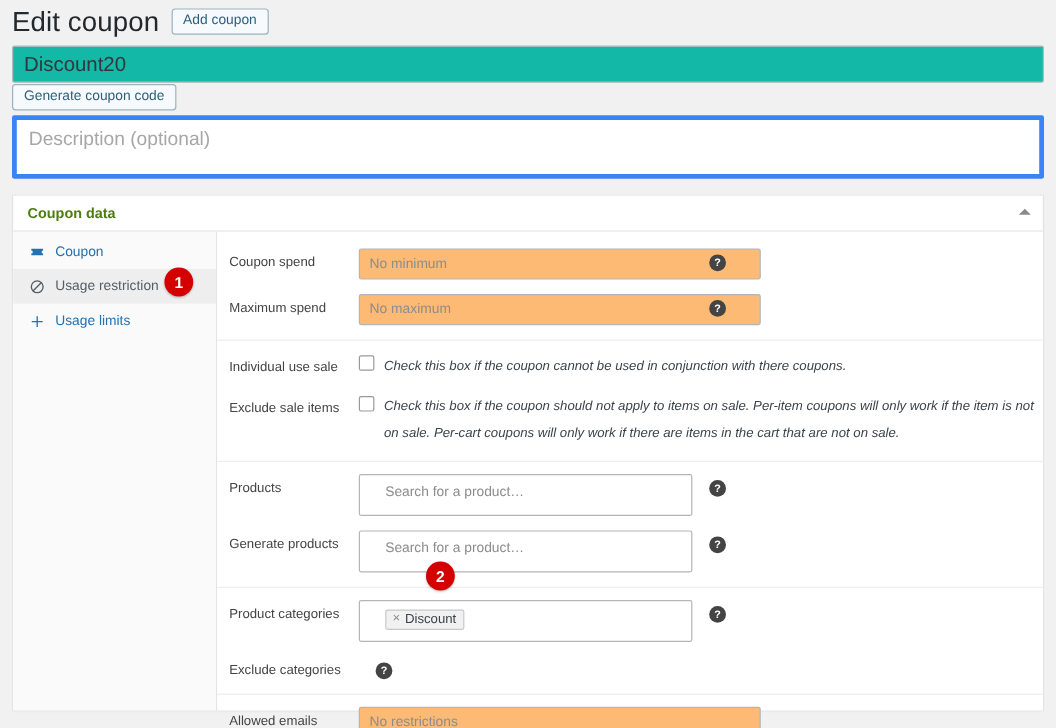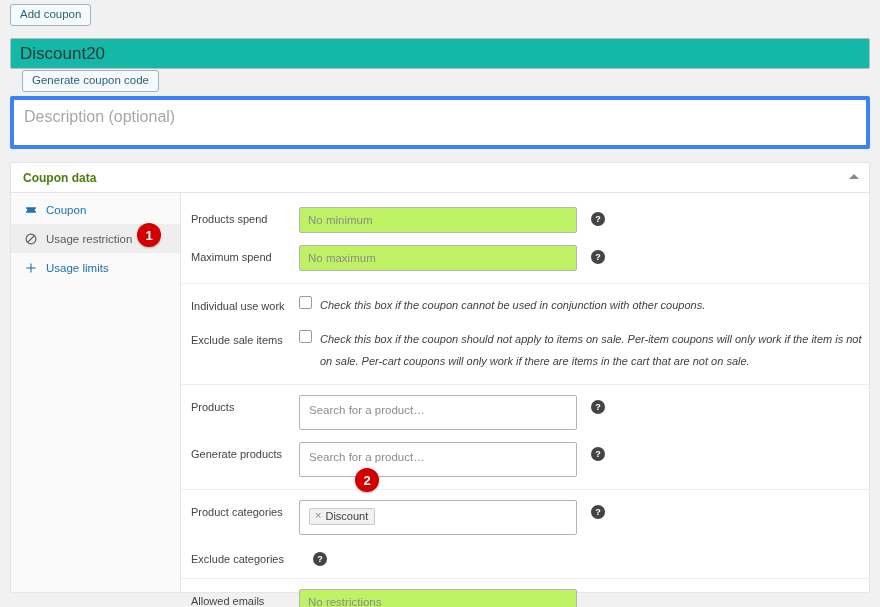--- a/index.html
+++ b/index.html
@@ -33,21 +33,21 @@
   .code-input {
     position: absolute; top: 38px; left: 10px;
     width: 860px; height: 31px;
     border: 1px solid #b9b9b9; background: #14b8a6;
     border-radius: 2px;
     font-size: 17px; color: #32373c;
     padding: 2px 9px; outline: none;
     font-family: "Liberation Sans", sans-serif;
   }
   .gen-code-btn {
-    position: absolute; top: 70px; left: 22px;
+    position: absolute; top: 70px; left: 10px;
     border: 1px solid #9db3c0; background: #f6fafd;
     color: #2e5f7a; font-size: 11.5px;
     padding: 3px 9px 4px; border-radius: 3px;
     line-height: 13px; cursor: pointer;
     font-family: "Liberation Sans", sans-serif;
   }
 
   
   .desc-box {
     position: absolute; top: 96px; left: 10px;
@@ -112,32 +112,32 @@
     display: flex; align-items: flex-start;
     padding: 6px 0 6px 10px; min-height: 26px;
   }
   .field-label {
     width: 108px; flex: 0 0 108px;
     font-size: 11px; color: #444; padding-top: 5px;
     line-height: 14px;
   }
   .field-ctl { flex: 0 0 278px; width: 278px; }
   .text-input {
-    width: 278px; height: 26px;
+    width: 335px; height: 26px;
     border: 1px solid #b5b5b5; border-radius: 2px;
-    background: #bef264; font-size: 11.5px; color: #333;
+    background: #fdba74; font-size: 11.5px; color: #333;
     padding: 2px 8px; outline: none;
     font-family: "Liberation Sans", sans-serif;
   }
   .text-input::placeholder { color: #8c8c8c; }
   .tag-input {
     position: relative;
     width: 278px; min-height: 35px;
     border: 1px solid #b5b5b5; border-radius: 2px;
-    background: #fff; padding: 4px 9px;
+    background: #fff; padding: 4px 21px;
   }
   .tag {
     display: inline-flex; align-items: center; gap: 4px;
     background: #f1f1f1; border: 1px solid #c8c8c8;
     border-radius: 2px; padding: 1px 6px 2px 5px;
     font-size: 11px; color: #3c434a; cursor: pointer;
   }
   .tag-x { color: #888; font-size: 11px; line-height: 11px; }
   .help-icon {
     width: 14px; height: 14px; border-radius: 50%;
@@ -170,20 +170,21 @@
   }
   #badge1 { left: 137px; top: 223px; }
   #badge2 { left: 355px; top: 468px; }
 </style>
 </head>
 <body>
 
 <div class="page">
 
   <div class="header-row">
+    <span class="page-title">Edit coupon</span>
     <button class="add-coupon-btn">Add coupon</button>
   </div>
 
   <input class="code-input" type="text" value="Discount20" style="">
   <button class="gen-code-btn">Generate coupon code</button>
 
   <textarea class="desc-box" placeholder="Description (optional)" style=""></textarea>
 
   <div class="panel">
 
@@ -224,40 +225,40 @@
           </span>
           <span class="tab-label">Usage limits</span>
         </div>
 
       </div>
 
       <div class="fields">
 
         <div class="field-group">
           <div class="field-row">
-            <span class="field-label">Products spend</span>
+            <span class="field-label">Coupon spend</span>
             <span class="field-ctl">
               <input class="text-input" type="text" placeholder="No minimum" style="">
             </span>
             <span class="help-icon">?</span>
           </div>
           <div class="field-row">
             <span class="field-label">Maximum spend</span>
             <span class="field-ctl">
               <input class="text-input" type="text" placeholder="No maximum" style="">
             </span>
             <span class="help-icon">?</span>
           </div>
         </div>
 
         <div class="field-group">
           <div class="cb-row">
-            <span class="field-label">Individual use work</span>
+            <span class="field-label">Individual use sale</span>
             <span class="cb"></span>
-            <span class="cb-text">Check this box if the coupon cannot be used in conjunction with other coupons.</span>
+            <span class="cb-text">Check this box if the coupon cannot be used in conjunction with there coupons.</span>
           </div>
           <div class="cb-row">
             <span class="field-label">Exclude sale items</span>
             <span class="cb"></span>
             <span class="cb-text">Check this box if the coupon should not apply to items on sale. Per-item coupons will only work if the item is not on sale. Per-cart coupons will only work if there are items in the cart that are not on sale.</span>
           </div>
         </div>
 
         <div class="field-group">
           <div class="field-row">

